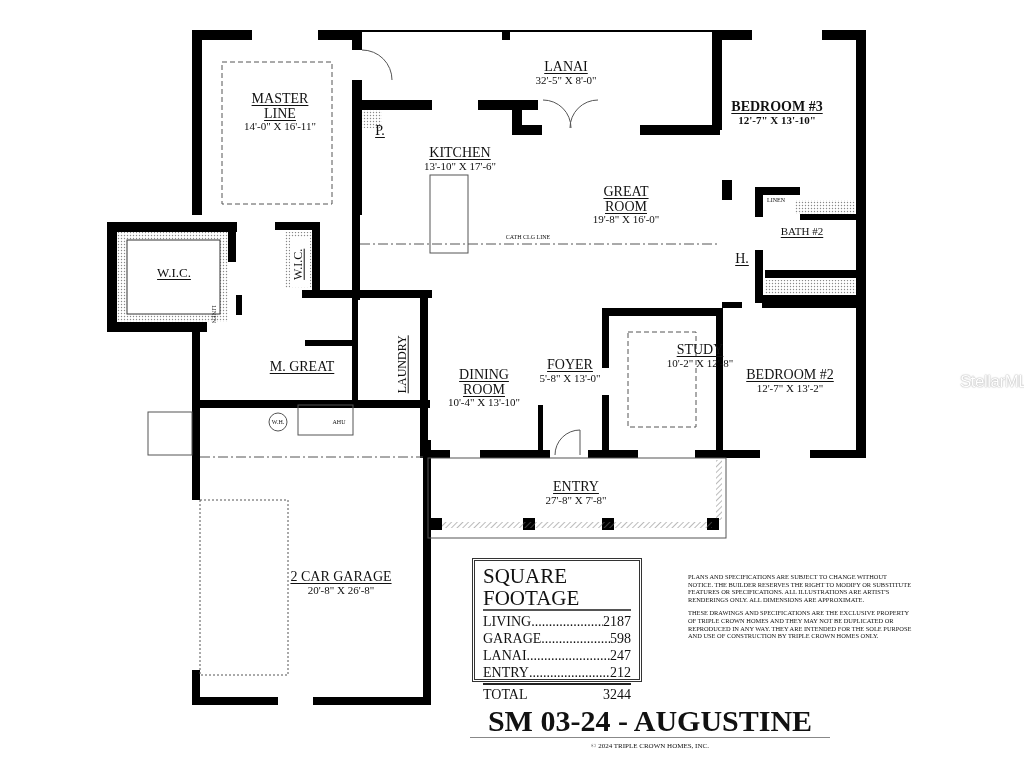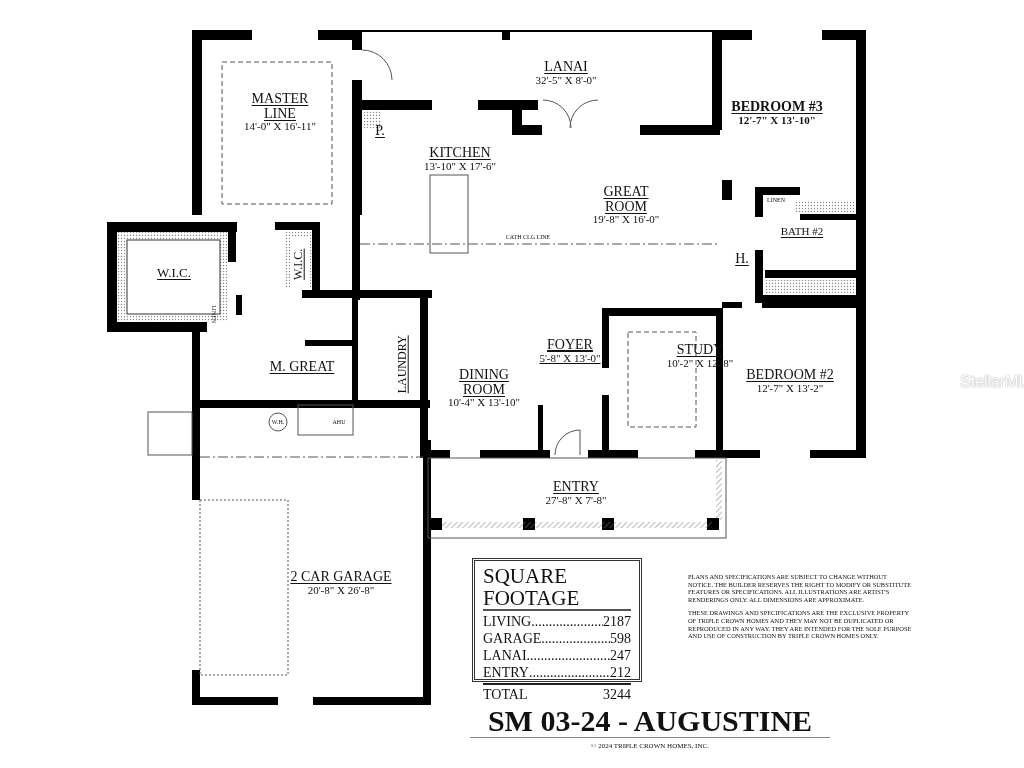--- a/index.html
+++ b/index.html
@@ -183,21 +183,21 @@
   <div class="rn">M. GREAT</div>
 </div>
 <div class="lbl" style="left:402px;top:358px;transform:translateX(-50%) rotate(-90deg);">
   <div class="rn" style="font-size:12px;">LAUNDRY</div>
 </div>
 <div class="lbl" style="left:484px;top:368px;">
   <div class="rn">DINING</div>
   <div class="rn">ROOM</div>
   <div class="rd">10'-4" X 13'-10"</div>
 </div>
-<div class="lbl" style="left:570px;top:338px;text-decoration:underline;">
+<div class="lbl" style="left:570px;top:358px;">
   <div class="rn">FOYER</div>
   <div class="rd">5'-8" X 13'-0"</div>
 </div>
 <div class="lbl" style="left:664px;top:343px;margin-left:36px;">
   <div class="rn">STUDY</div>
   <div class="rd">10'-2" X 12'-8"</div>
 </div>
 <div class="lbl" style="left:790px;top:368px;">
   <div class="rn">BEDROOM #2</div>
   <div class="rd">12'-7" X 13'-2"</div>

